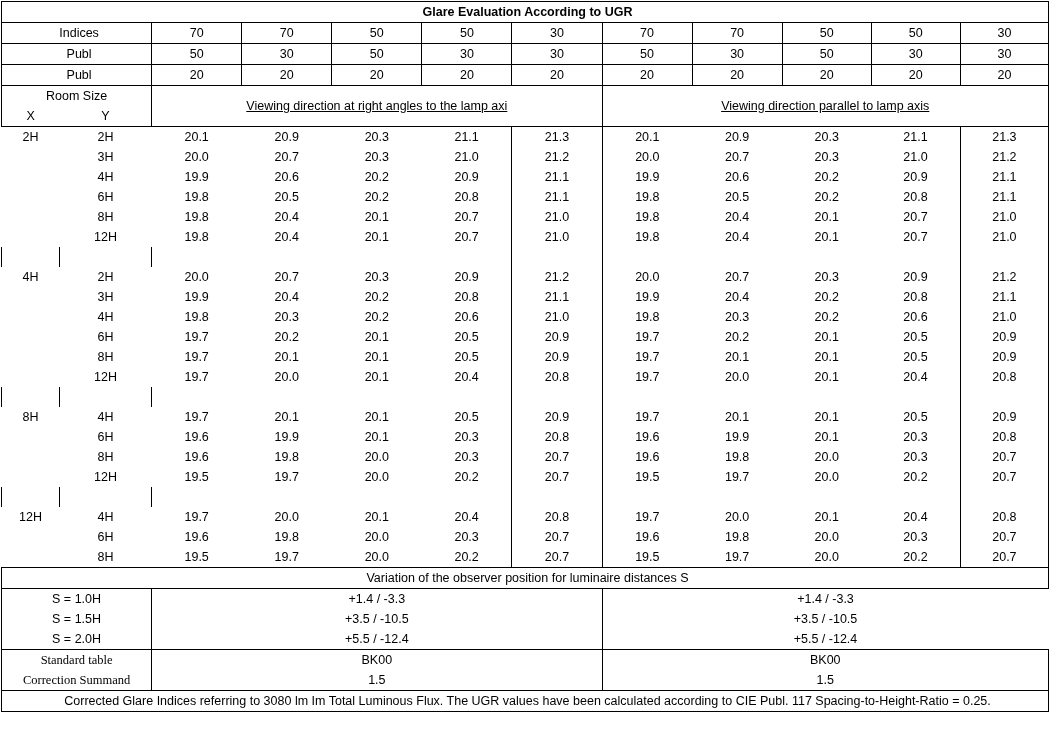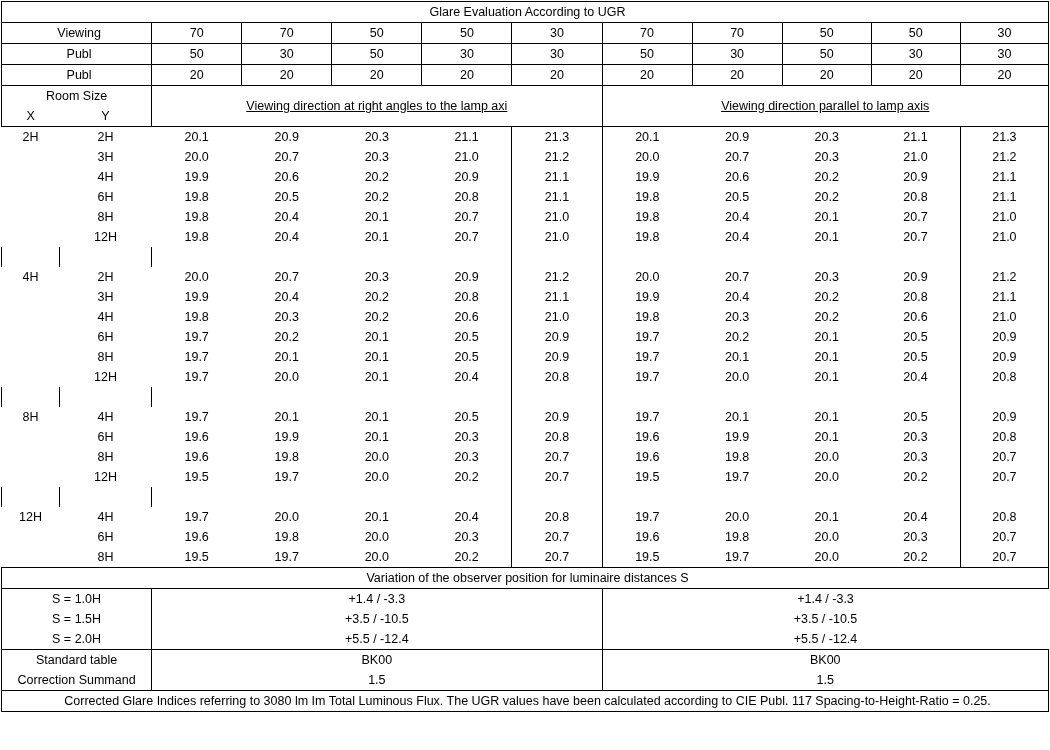--- a/index.html
+++ b/index.html
@@ -27,21 +27,21 @@
   table.ugr td {
     border: 1px solid #000000;
     font-size: 12.5px;
     padding: 0;
     height: 20px;
     vertical-align: middle;
     text-align: center;
   }
   .title-cell {
     text-align: left;
-    font-weight: normal;
+    font-weight: bold;
     font-size: 13px;
     padding-left: 5px !important;
     height: 21px;
   }
   .rowlabel {
     text-align: left;
     padding-left: 5px !important;
   }
   .nb-l { border-left: none !important; }
   .nb-r { border-right: none !important; }
@@ -100,20 +100,21 @@
     border: none !important;
     border-right: 1px solid #000000 !important;
   }
   .s-val-last {
     text-align: center;
     border: none !important;
   }
   .s-first td { border-top: none !important; }
   .std-label {
     text-align: center;
+    font-family: Liberation Serif, serif;
   }
   .footer-cell {
     text-align: left;
     padding-left: 5px !important;
     font-size: 12.5px;
     height: 22px;
     margin-top: 47px;
   }
 </style>
 </head>
@@ -134,21 +135,21 @@
       <col style="width:89px">
       <col style="width:89px">
       <col style="width:88px">
     </colgroup>
     <tbody>
       <tr>
         <td class="title-cell" colspan="12">Glare Evaluation According to UGR</td>
       </tr>
 
       <tr>
-        <td class="rowlabel" colspan="2">Viewing</td>
+        <td class="rowlabel" colspan="2">Indices</td>
         <td>70</td>
         <td>70</td>
         <td>50</td>
         <td>50</td>
         <td>30</td>
         <td>70</td>
         <td>70</td>
         <td>50</td>
         <td>50</td>
         <td>30</td>

